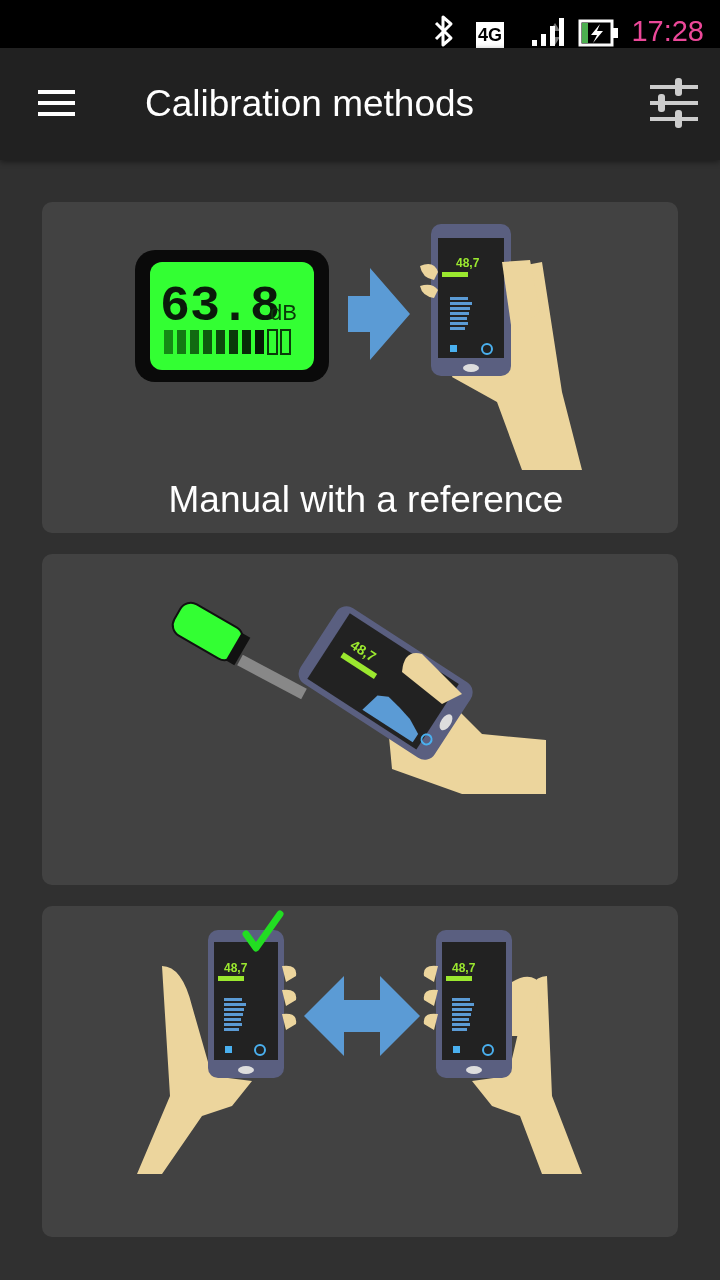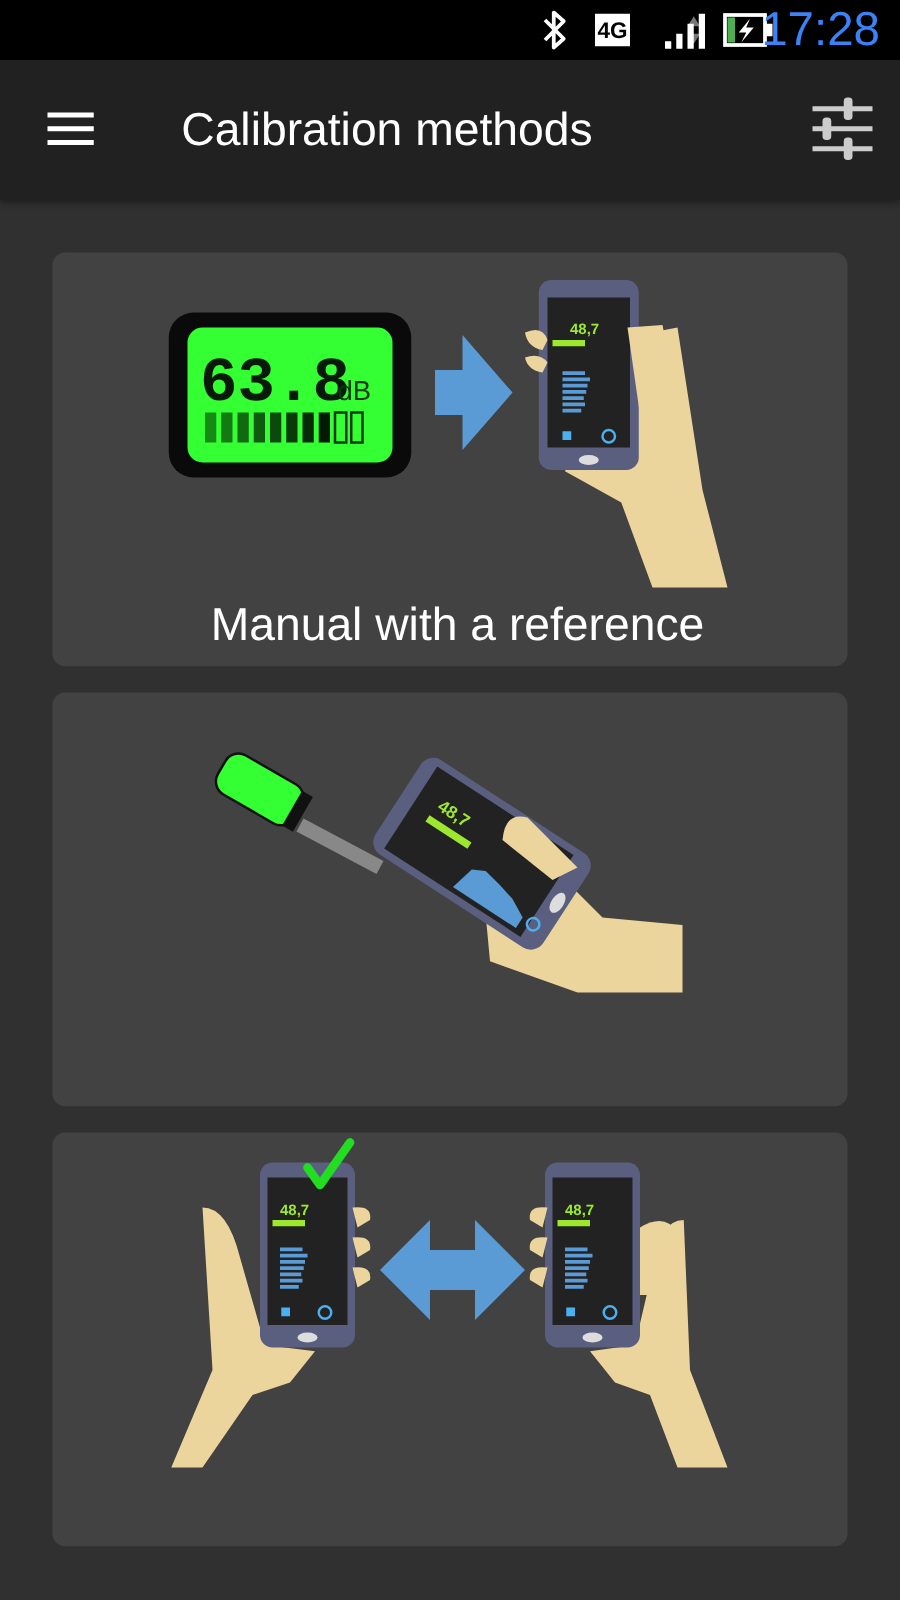--- a/index.html
+++ b/index.html
@@ -1,19 +1,19 @@
 <!DOCTYPE html>
 <html><head>
 <meta charset="utf-8">
 <style>
   html,body{margin:0;padding:0;}
   body{width:720px;height:1280px;background:#303030;position:relative;overflow:hidden;font-family:"Liberation Sans","DejaVu Sans",sans-serif;color:#fff;}
   .statusbar{position:absolute;left:0;top:0;width:720px;height:48px;background:#000;}
-  .sb-item{position:absolute;top:0;height:48px;display:flex;align-items:center;gap:42px;}
-  .sb-time{right:16px;font-size:38px;color:#3b82f6;}
+  .sb-item{position:absolute;top:0;height:48px;display:flex;align-items:flex-end;gap:42px;}
+  .sb-time{right:16px;font-size:29px;color:#ec4899;}
   .appbar{position:absolute;left:0;top:48px;width:720px;height:112px;background:#212121;box-shadow:0 2px 6px rgba(0,0,0,.45);text-align:right;}
   .menu-btn{position:absolute;left:28px;top:30px;width:56px;height:52px;cursor:pointer;}
   .title{position:absolute;left:145px;top:0;height:112px;line-height:112px;font-size:37px;color:#fff;margin:0;font-weight:normal;}
   .tune-btn{position:absolute;right:14px;top:26px;width:64px;height:60px;cursor:pointer;}
   .card{position:absolute;left:42px;width:636px;height:331px;background:#424242;border-radius:10px;cursor:pointer;overflow:hidden;}
   .card .art{position:absolute;left:0;top:0;width:636px;height:275px;}
   .card .label{position:absolute;left:0;right:0;bottom:12px;text-align:center;font-size:37px;color:#fff;white-space:nowrap;margin-left:12px;}
 </style>
 </head>
 <body>

